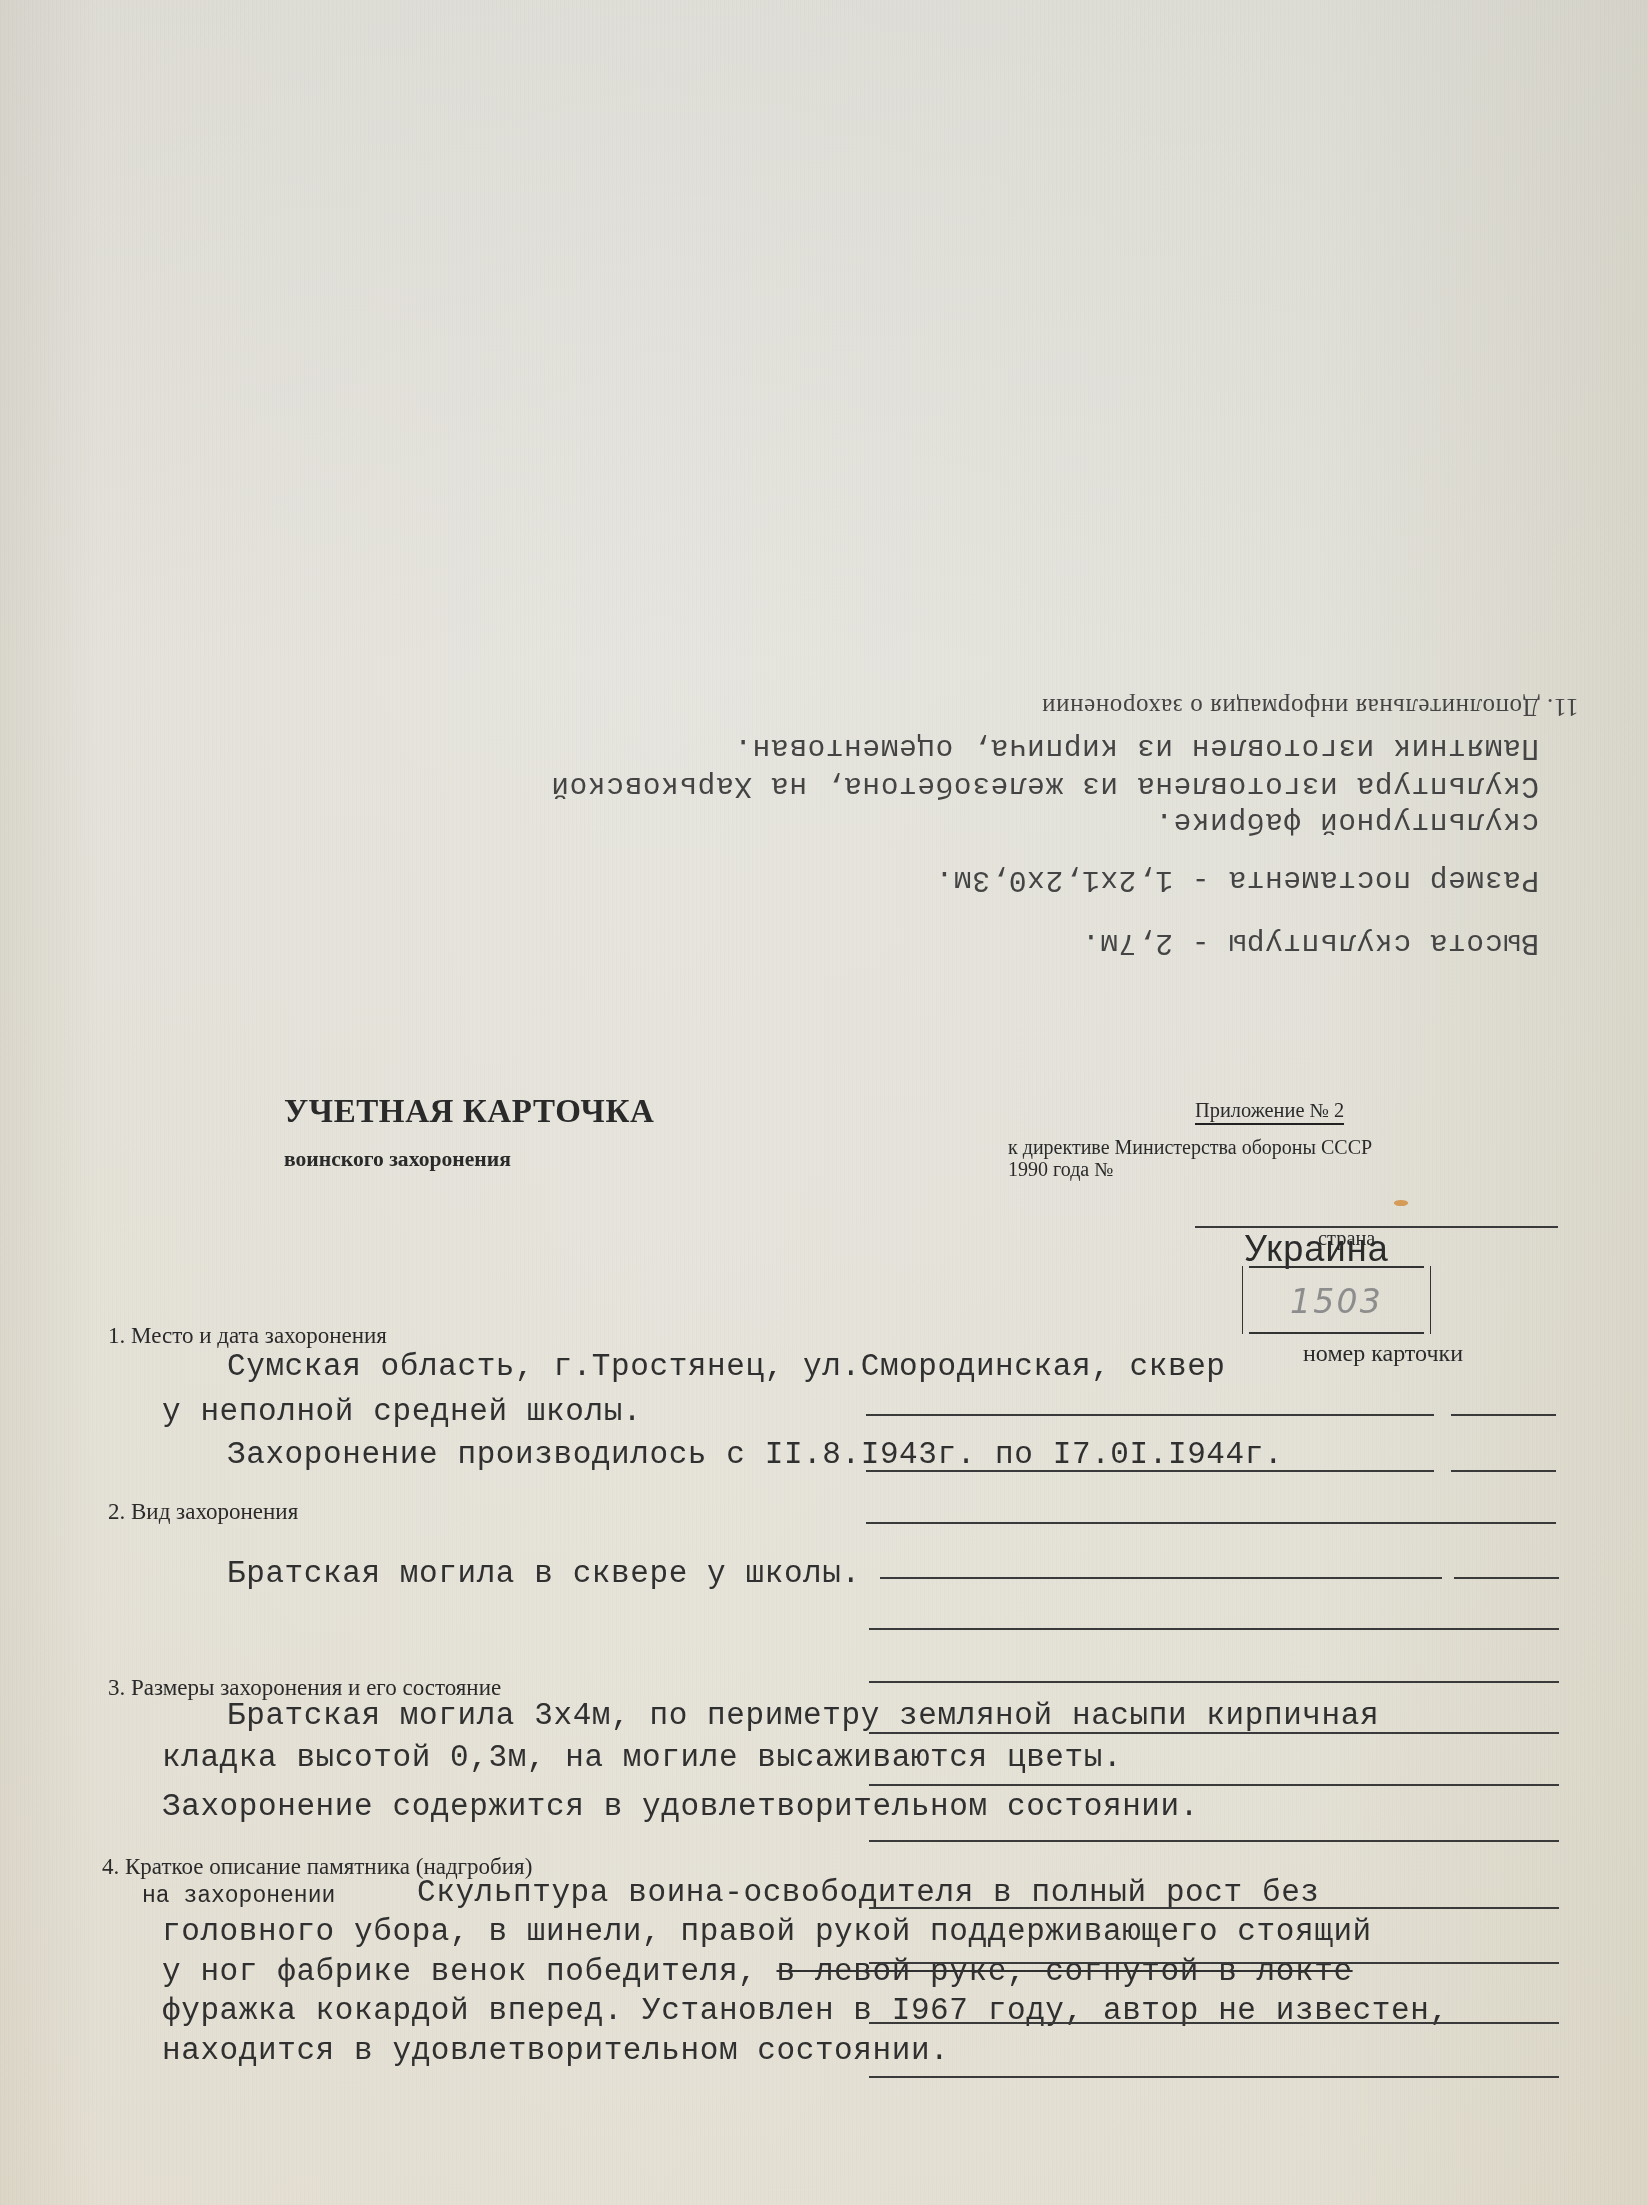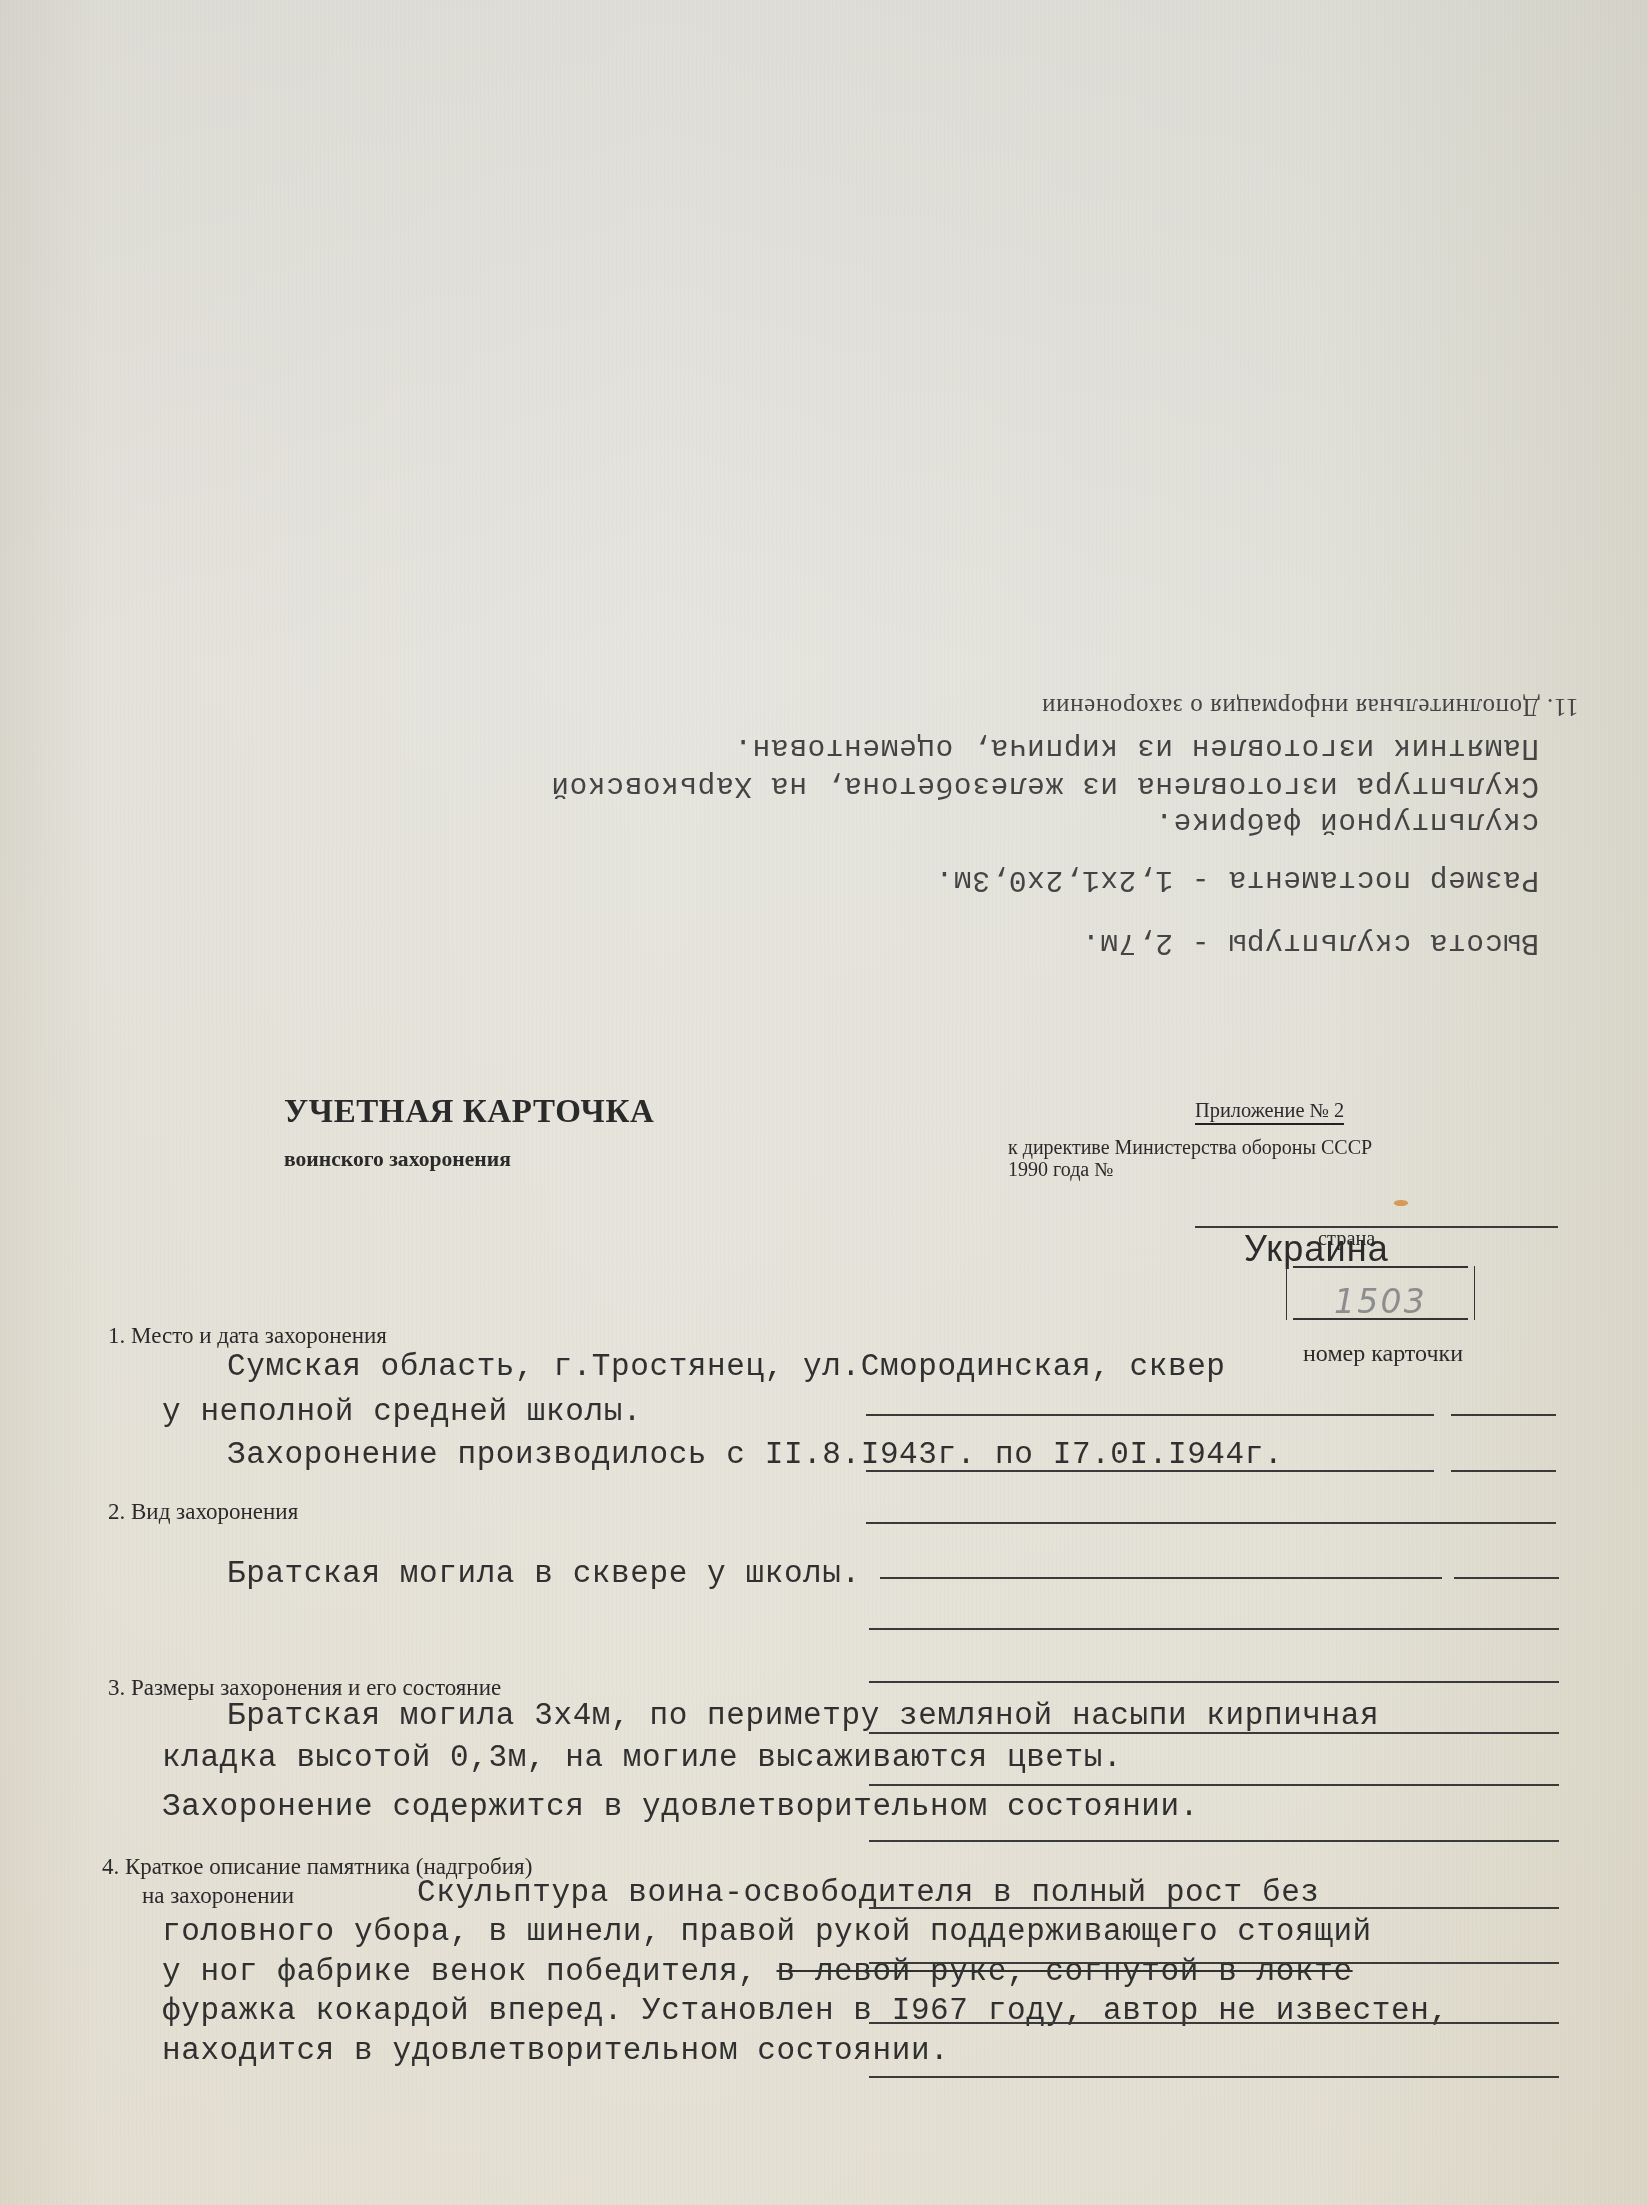--- a/index.html
+++ b/index.html
@@ -29,21 +29,21 @@
   .flipped .heading { font-family:"Liberation Serif", serif; font-size:25px; }
 
   .title1 { left:284px; top:1093px; font-size:33px; font-weight:bold; letter-spacing:0.6px; }
   .title2 { left:284px; top:1147px; font-size:21.6px; font-weight:bold; }
 
   .appx { left:1195px; top:1099px; font-size:20.4px; border-bottom:2.3px solid #222; padding-bottom:1.1px; }
   .directive { left:1008px; top:1137px; font-size:20px; line-height:21.6px; }
   .country-val { left:1244px; top:1184px; font-size:36px; font-family:Liberation Sans, sans-serif; letter-spacing:1.1px;margin-top:44px; }
   .rule { position:absolute; height:1.7px; background:#3a3a3a; }
   .country-lbl { left:1318px; top:1227px; font-size:20.4px; }
-  .card-box { left:1286px; top:1266px; width:187px; height:54px; border-left:1.7px solid #333; border-right:1.7px solid #333; }
+  .card-box { left:1242px; top:1266px; width:187px; height:68px; border-left:1.7px solid #333; border-right:1.7px solid #333; }
   .card-box .top, .card-box .bot { position:absolute; left:5.7px; right:5.7px; height:1.7px; background:#333; }
   .card-box .top { top:0; } .card-box .bot { bottom:0; }
   .card-num { position:absolute; left:0; right:0; top:16px; text-align:center; font-family:"DejaVu Sans", sans-serif; font-style:italic; font-size:33px; color:#8d8d8d; letter-spacing:2.3px; }
   .card-lbl { left:1303px; top:1340px; font-size:24px; }
 
   .label { font-family:"Liberation Serif", serif; font-size:23px; color:#2a2a2a; }
   .tt { font-family:"Liberation Mono", monospace; font-size:31px; white-space:nowrap; color:#303030; letter-spacing:0.6px; }
   .strike { text-decoration: line-through; text-decoration-thickness:1.7px; }
   .orange-spot { position:absolute; left:1394px; top:1200px; width:13.6px; height:5.7px; background:#d28a3a; border-radius:50%; opacity:0.8; }
 </style>
@@ -101,21 +101,21 @@
 <div class="abs label" style="left:108px; top:1675px;">3. Размеры захоронения и его состояние</div>
 <div class="rule" style="left:869px; top:1681px; width:690px;"></div>
 <div class="abs tt" style="left:227px; top:1698px;">Братская могила 3х4м, по периметру земляной насыпи кирпичная</div>
 <div class="rule" style="left:869px; top:1732px; width:690px;"></div>
 <div class="abs tt" style="left:162px; top:1740px;">кладка высотой 0,3м, на могиле высаживаются цветы.</div>
 <div class="rule" style="left:869px; top:1784px; width:690px;"></div>
 <div class="abs tt" style="left:162px; top:1789px;">Захоронение содержится в удовлетворительном состоянии.</div>
 <div class="rule" style="left:869px; top:1840px; width:690px;"></div>
 
 <div class="abs label" style="left:102px; top:1854px;">4. Краткое описание памятника (надгробия)</div>
-<div class="abs label" style="left:142px; top:1883px;">на захоронении</div>
+<div class="abs label" style="left:142px; top:1883px;font-family:Liberation Mono, monospace;">на захоронении</div>
 <div class="abs tt" style="left:417px; top:1875px;">Скульптура воина-освободителя в полный рост без</div>
 <div class="rule" style="left:869px; top:1907px; width:690px;"></div>
 <div class="abs tt" style="left:162px; top:1914px;">головного убора, в шинели, правой рукой поддерживающего стоящий</div>
 <div class="abs tt" style="left:162px; top:1954px;">
   <span>у ног фабрике венок победителя,</span>
   <span class="strike">в левой руке, согнутой в локте</span>
 </div>
 <div class="rule" style="left:869px; top:1962px; width:690px;"></div>
 <div class="abs tt" style="left:162px; top:1993px;">фуражка кокардой вперед. Установлен в I967 году, автор  не известен,</div>
 <div class="abs tt" style="left:162px; top:2033px;">находится в удовлетворительном состоянии.</div>

